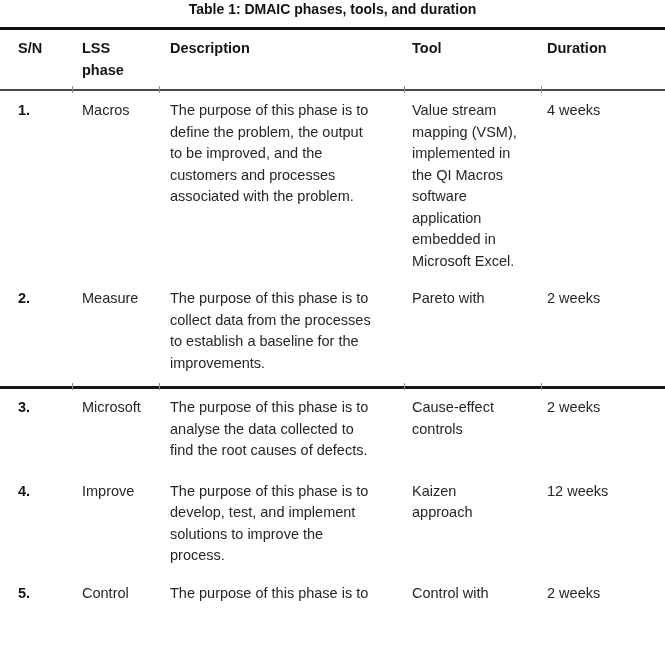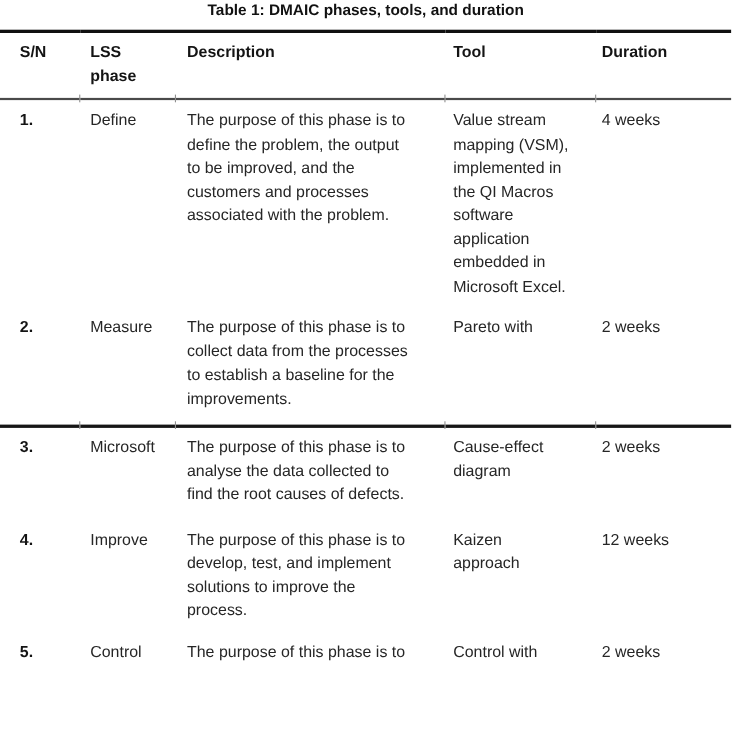--- a/index.html
+++ b/index.html
@@ -101,21 +101,21 @@
         <th class="tick">LSS
 phase</th>
         <th class="tick">Description</th>
         <th class="tick">Tool</th>
         <th class="tick">Duration</th>
       </tr>
     </thead>
     <tbody>
       <tr class="row-1">
         <td class="sn">1.</td>
-        <td>Define</td>
+        <td>Macros</td>
         <td>The purpose of this phase is to
 define the problem, the output
 to be improved, and the
 customers and processes
 associated with the problem.</td>
         <td>Value stream
 mapping (VSM),
 implemented in
 the QI Macros
 software
@@ -134,21 +134,21 @@
         <td class="tick">Pareto with</td>
         <td class="tick">2 weeks</td>
       </tr>
       <tr class="row-3">
         <td class="sn">3.</td>
         <td>Microsoft</td>
         <td>The purpose of this phase is to
 analyse the data collected to
 find the root causes of defects.</td>
         <td>Cause-effect
-diagram</td>
+controls</td>
         <td>2 weeks</td>
       </tr>
       <tr class="row-4">
         <td class="sn">4.</td>
         <td>Improve</td>
         <td>The purpose of this phase is to
 develop, test, and implement
 solutions to improve the
 process.</td>
         <td>Kaizen

